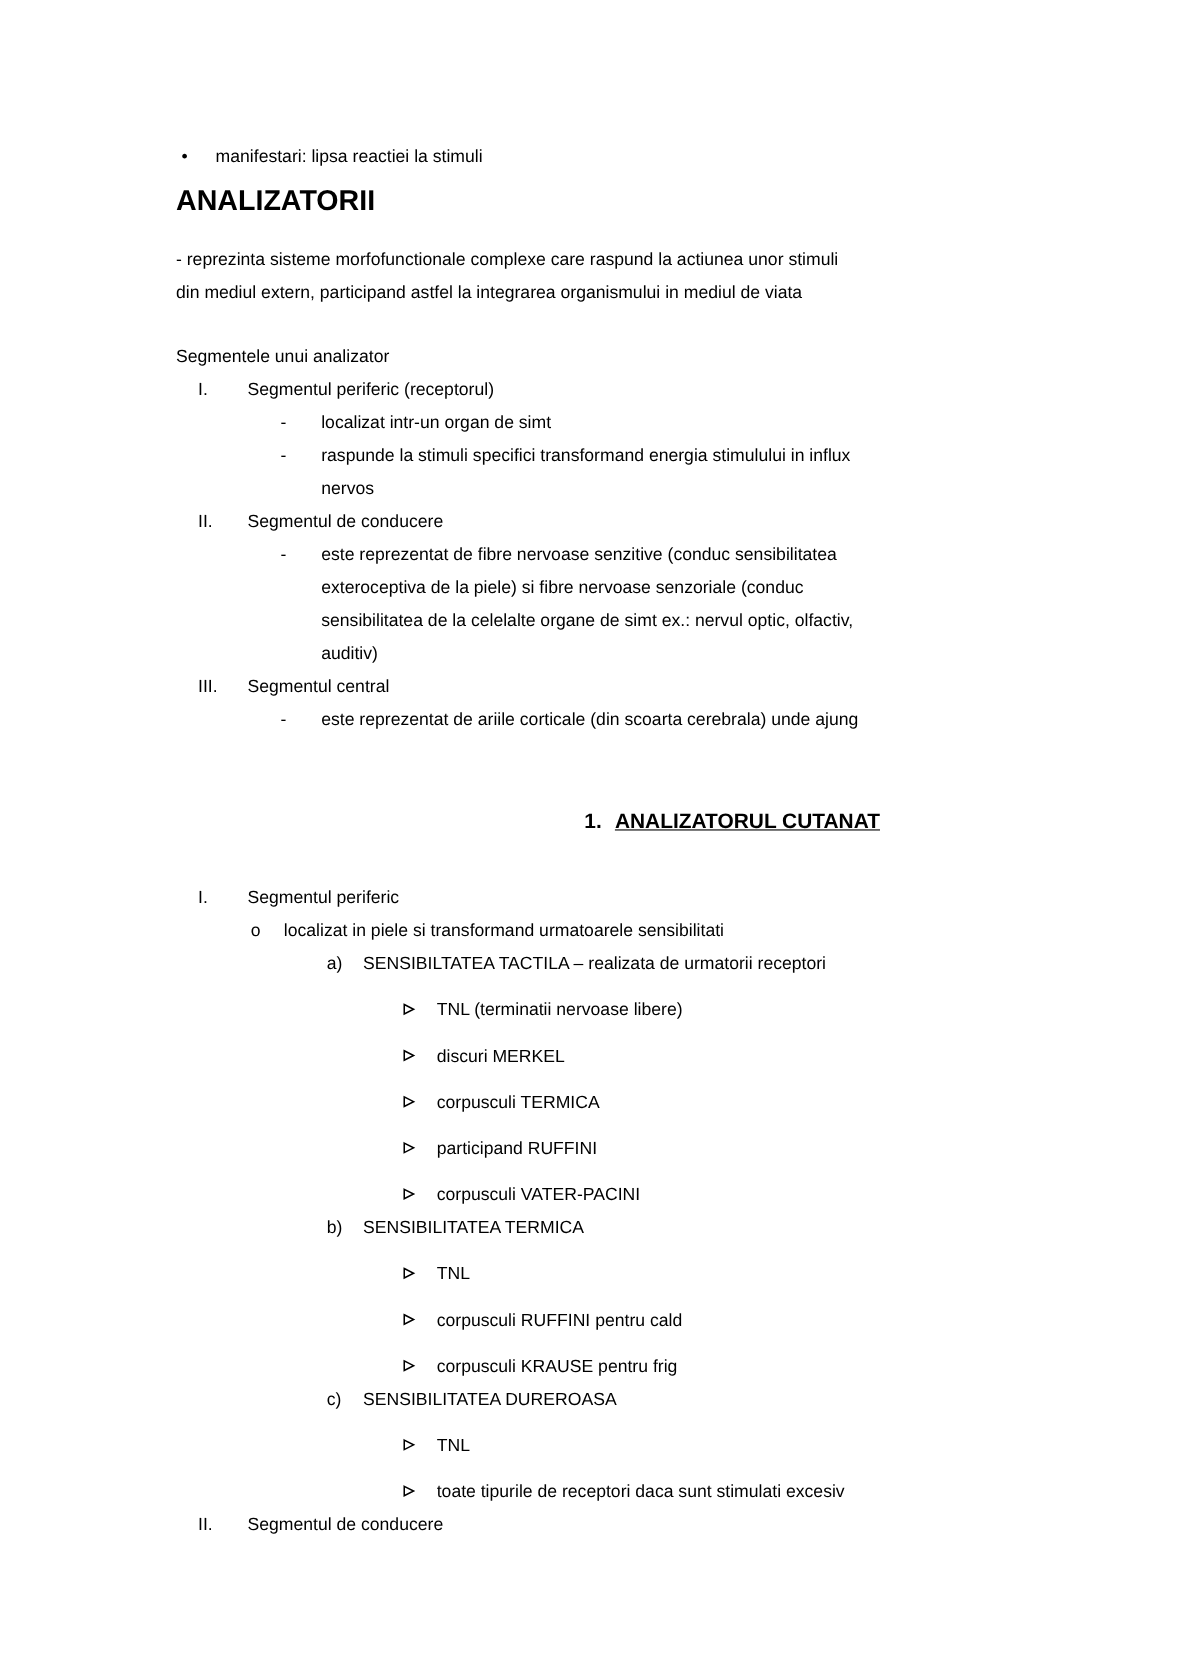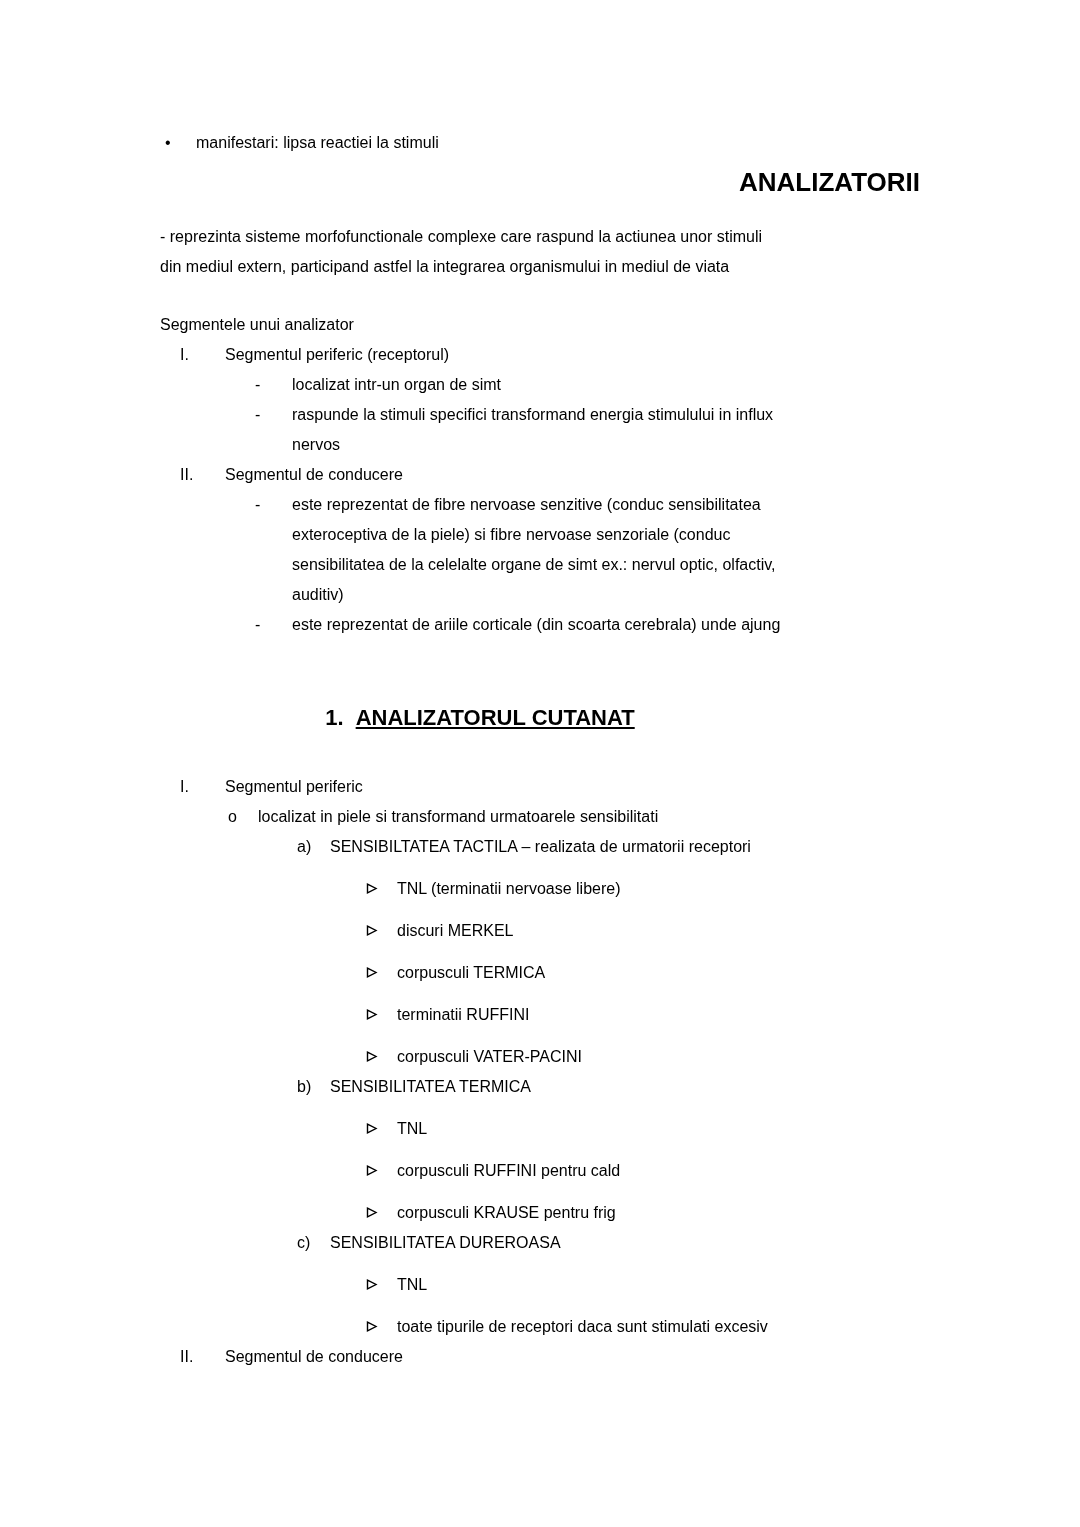--- a/index.html
+++ b/index.html
@@ -31,21 +31,21 @@
   .text   { flex: 1 1 auto; }
   .line   { display: block; }
 
   
   .bullet-row { margin-left: 5px; }
   .bullet-row .marker { width: 31px; }
 
   
   .doc-title {
     margin-top: 6px;
-    text-align: right;
+    text-align: left;
     font-weight: bold;
     font-size: 26px;
     line-height: 36px;
   }
 
   .intro { margin-top: 22px; }
 
   .segments-heading { margin-top: 28px; }
 
   
@@ -66,23 +66,23 @@
 
   
   .arrow-row { margin-left: 205px; margin-top: 12px; }
   .arrow-row .marker { width: 32px; }
   .arrow-row .marker svg { vertical-align: -1px; }
 
   
   .section-heading {
     margin-top: 62px;
     margin-right: 120px;
-    text-align: center;
+    text-align: right;
     font-weight: bold;
-    font-size: 22px;
+    font-size: 19px;
     line-height: 32px;
   }
   .section-heading .underline {
     text-decoration: underline;
     margin-left: 12px;
   }
 
   .cutanat { margin-top: 38px; }
 </style>
 </head>
@@ -128,20 +128,24 @@
       </div>
       <div class="row dash-row">
         <div class="marker">-</div>
         <div class="text">
           <div class="line">este reprezentat de fibre nervoase senzitive (conduc sensibilitatea</div>
           <div class="line">exteroceptiva de la piele) si fibre nervoase senzoriale (conduc</div>
           <div class="line">sensibilitatea de la celelalte organe de simt ex.: nervul optic, olfactiv,</div>
           <div class="line">auditiv)</div>
         </div>
       </div>
+      <div class="row roman-row">
+        <div class="marker">III.</div>
+        <div class="text">Segmentul central</div>
+      </div>
       <div class="row dash-row">
         <div class="marker">-</div>
         <div class="text">
           <div class="line">este reprezentat de ariile corticale (din scoarta cerebrala) unde ajung</div>
         </div>
       </div>
     </div>
 
   <div class="section-heading">
     <span>1.</span><span class="underline">ANALIZATORUL CUTANAT</span>
@@ -175,21 +179,21 @@
       <div class="row arrow-row">
         <div class="marker"><svg width="13" height="13" viewBox="0 0 13 13" aria-hidden="true">
             <path d="M2.5 2.2 L11 6.5 L2.5 10.8 Z" fill="#ffffff" stroke="#000000" stroke-width="1.4" stroke-linejoin="miter"></path>
           </svg></div>
         <div class="text">corpusculi TERMICA</div>
       </div>
       <div class="row arrow-row">
         <div class="marker"><svg width="13" height="13" viewBox="0 0 13 13" aria-hidden="true">
             <path d="M2.5 2.2 L11 6.5 L2.5 10.8 Z" fill="#ffffff" stroke="#000000" stroke-width="1.4" stroke-linejoin="miter"></path>
           </svg></div>
-        <div class="text">terminatii RUFFINI</div>
+        <div class="text">participand RUFFINI</div>
       </div>
       <div class="row arrow-row">
         <div class="marker"><svg width="13" height="13" viewBox="0 0 13 13" aria-hidden="true">
             <path d="M2.5 2.2 L11 6.5 L2.5 10.8 Z" fill="#ffffff" stroke="#000000" stroke-width="1.4" stroke-linejoin="miter"></path>
           </svg></div>
         <div class="text">corpusculi VATER-PACINI</div>
       </div>
       <div class="row letter-row">
         <div class="marker">b)</div>
         <div class="text">SENSIBILITATEA TERMICA</div>

